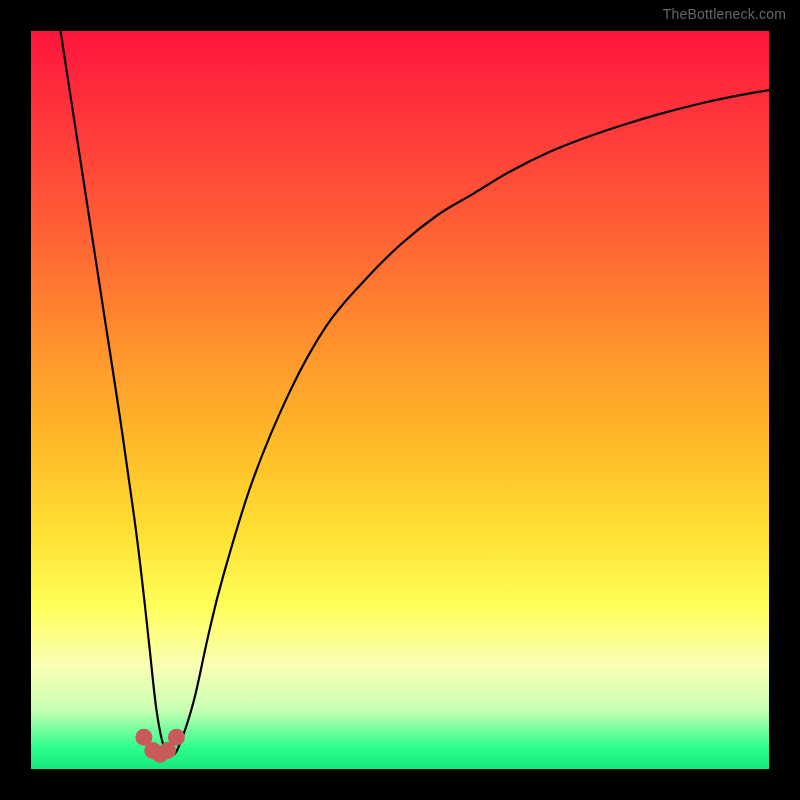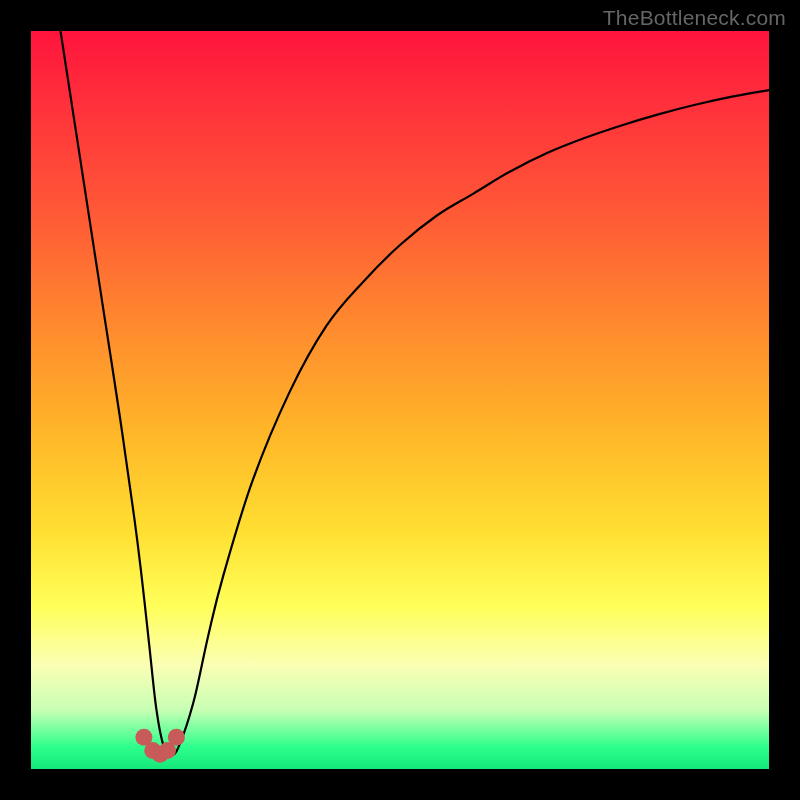--- a/index.html
+++ b/index.html
@@ -39,21 +39,21 @@
       #c8ffb4 92%,
       #2eff8c 97%,
       #14e87a 100%
     );
   }
   .watermark {
     position: absolute;
     top: 6px;
     right: 14px;
     color: #666;
-    font-size: 21px;
+    font-size: 14px;
     font-weight: 500;
     letter-spacing: 0.2px;
     user-select: none;
   }
   svg.curve {
     position: absolute;
     left: 0;
     top: 0;
     width: 738px;
     height: 738px;

